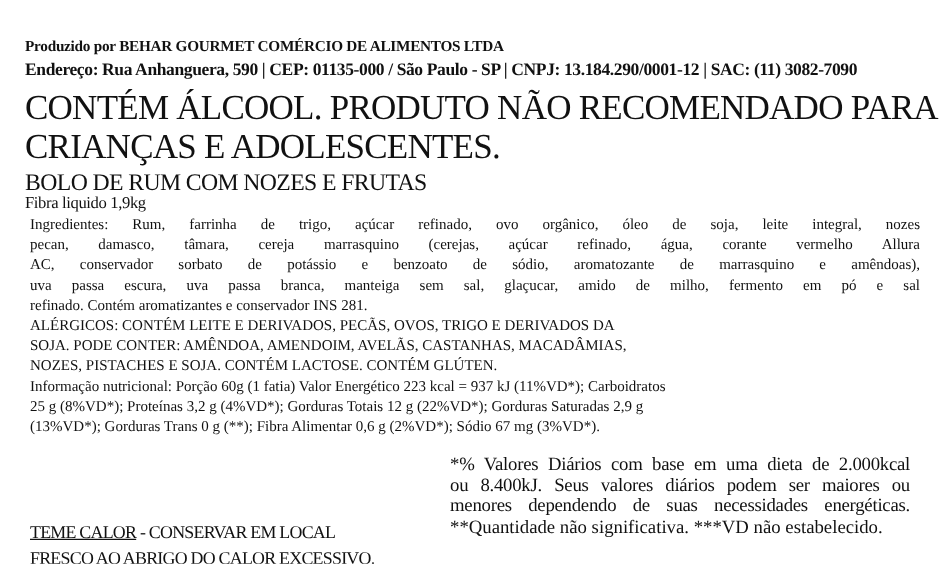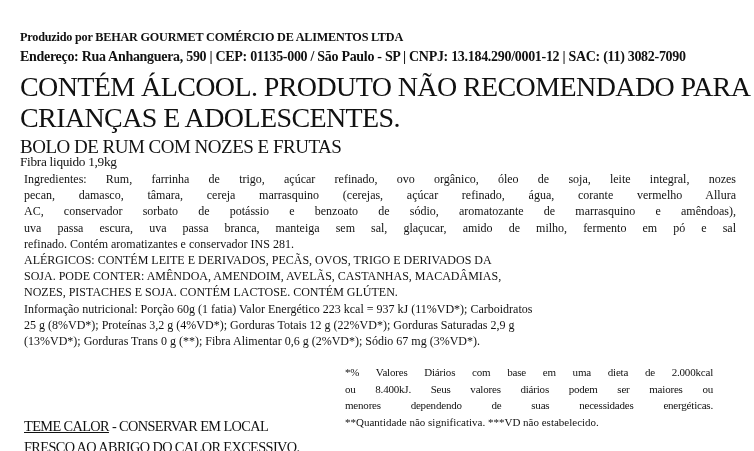--- a/index.html
+++ b/index.html
@@ -10,21 +10,21 @@
     .warn { font-size:28px; letter-spacing:-0.6px;font-family:Liberation Serif, serif; }
     .warn1 { top:71px; }
     .warn2 { top:102px; }
     .pname { top:136px; font-size:19px; letter-spacing:-0.5px; }
     .weight { top:154px; font-size:13.3px; letter-spacing:-0.3px; }
     .body { position:absolute; left:24px; top:171px; width:712px; font-size:12px; line-height:16.2px; }
     .ln { white-space:nowrap; display:block; }
     .j { display:block; text-align:justify; text-align-last:justify; }
     .keep { position:absolute; left:24px; top:398px; font-size:14.3px; line-height:20.5px; letter-spacing:-0.6px; white-space:nowrap;margin-top:18px; }
     .keep u { text-decoration:underline; }
-    .notes { position:absolute; left:345px; top:364px; width:368px; font-size:11px; line-height:16.5px; }
+    .notes { position:absolute; left:360px; top:364px; width:368px; font-size:15px; line-height:16.5px; }
     .notes .j { letter-spacing:-0.2px; }
   </style>
 </head>
 <body>
 
 <div>
   <div class="c producer">Produzido por BEHAR GOURMET COMÉRCIO DE ALIMENTOS LTDA</div>
   <div class="c address">Endereço: Rua Anhanguera, 590 | CEP: 01135-000 / São Paulo - SP | CNPJ: 13.184.290/0001-12  |  SAC: (11) 3082-7090</div>
 
   <div class="c warn warn1">CONTÉM ÁLCOOL. PRODUTO NÃO RECOMENDADO PARA</div>

